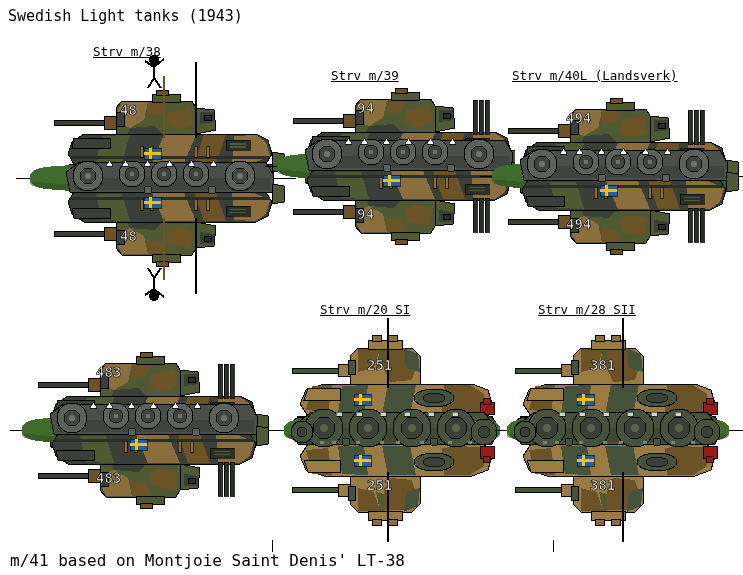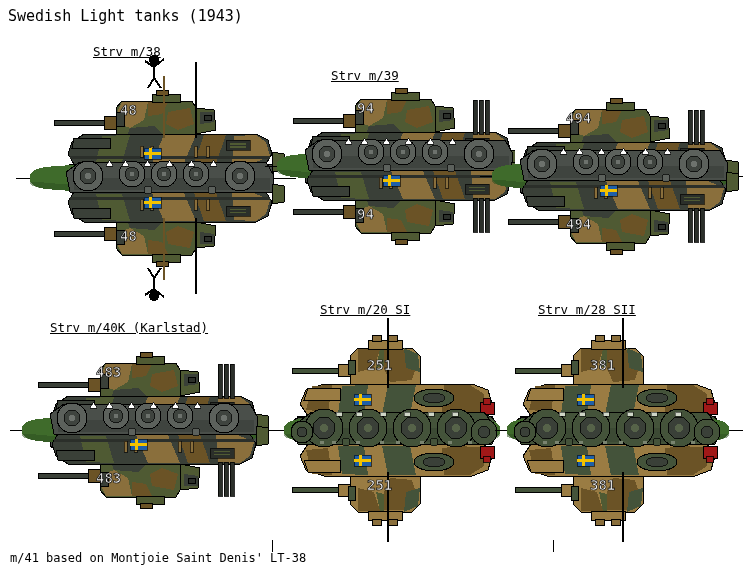--- a/index.html
+++ b/index.html
@@ -5,35 +5,35 @@
   html,body{margin:0;padding:0;background:#ffffff;}
   body{
     width:743px;height:575px;position:relative;overflow:hidden;
     font-family:"DejaVu Sans Mono","Liberation Mono",monospace;
     background:#ffffff;
   }
   #sheet{position:absolute;inset:0;width:743px;height:575px;}
   .txt{position:absolute;white-space:pre;color:#000;font-size:14px;letter-spacing:0px;}
   #title{left:8px;top:7px;font-size:15px;}
   .caption{font-size:12.5px;text-decoration:underline;}
-  .footer{font-size:12px;bottom:8px;}
+  .footer{font-size:16px;bottom:8px;}
   .unit{position:absolute;}
   .unit svg{display:block;}
   .topline{position:absolute;border-top:1px solid #000;height:0;}
 </style>
 </head>
 <body>
 
 <div id="sheet">
 
   <div class="txt" id="title">Swedish Light tanks (1943)</div>
 
   <div class="txt caption" style="left:93px;top:44px">Strv m/38</div>
   <div class="txt caption" style="left:331px;top:68px">Strv m/39</div>
-  <div class="txt caption" style="left:50px;top:320px">Strv m/40K (Karlstad)</div>
+  <div class="txt caption" style="left:512px;top:68px">Strv m/40L (Landsverk)</div>
   <div class="txt caption" style="left:320px;top:302px">Strv m/20 SI</div>
   <div class="txt caption" style="left:538px;top:302px">Strv m/28 SII</div>
 
   <div class="unit" style="left:16px;top:50px">
     <svg width="280" height="260" viewBox="0 0 280 260" shape-rendering="crispEdges">
       <defs>
 
         <g id="lsv">
 
           <rect x="10" y="52" width="52" height="5" fill="#3a4038" stroke="#000" stroke-width="1"></rect>

